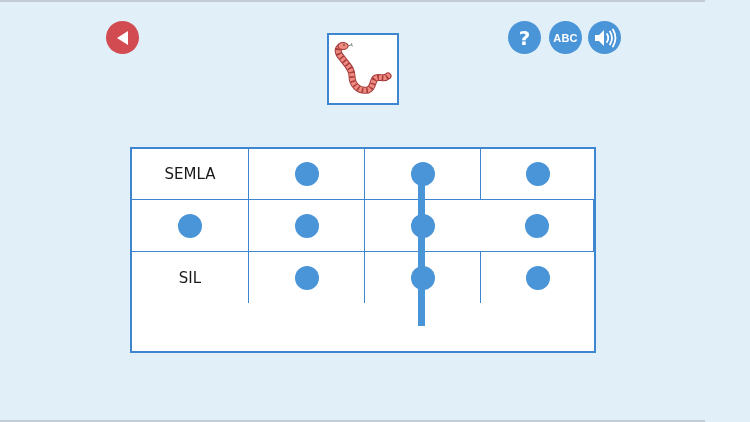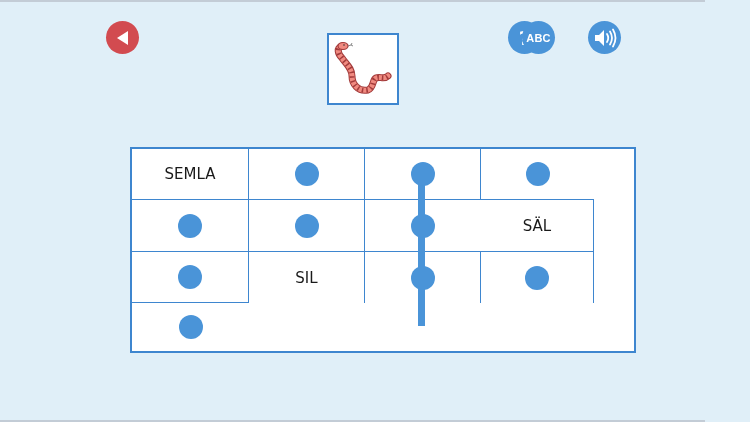--- a/index.html
+++ b/index.html
@@ -17,37 +17,37 @@
       position: absolute; left: 0; bottom: 0; width: 705px; height: 2px;
       background: #c3ccd6;
     }
     .round-btn {
       position: absolute; width: 33px; height: 33px; border-radius: 50%;
       display: flex; align-items: center; justify-content: center;
       cursor: pointer;
     }
     .back-btn { left: 106px; top: 21px; background: #d24b50; }
     .help-btn { left: 508px; top: 21px; background: #4a94d8; }
-    .abc-btn  { left: 522px; top: 21px; background: #4a94d8; }
+    .abc-btn  { left: 549px; top: 21px; background: #4a94d8; }
     .sound-btn{ left: 588px; top: 21px; background: #4a94d8; }
     .help-btn span {
       color: #fff; font-weight: bold; font-size: 20px;
       font-family: "DejaVu Sans", sans-serif; line-height: 1;
     }
     .abc-btn span {
       color: #fff; font-weight: bold; font-size: 11px;
       font-family: "Liberation Sans", sans-serif; letter-spacing: 0.2px;
     }
     .picture-frame {
       position: absolute; left: 327px; top: 33px; width: 72px; height: 72px;
       background: #fff; border: 2px solid #3e86cf;
       display: flex; align-items: center; justify-content: center;
     }
     .grid {
-      position: absolute; left: 130px; top: 147px; width: 506px; height: 206px;
+      position: absolute; left: 130px; top: 147px; width: 466px; height: 206px;
       border: 2px solid #3e86cf; background: #fff;
       display: grid;
       grid-template-columns: 117px 116px 116px 113px;
       grid-template-rows: 51px 52px 51px 48px;
     }
     .cell {
       border-right: 1.5px solid #3e86cf;
       border-bottom: 1.5px solid #3e86cf;
       display: flex; align-items: center; justify-content: center;
       font-family: "DejaVu Sans", sans-serif;
@@ -123,23 +123,20 @@
       <div class="dot"></div>
     </div>
   <div class="cell">
       <div class="dot"></div>
     </div>
   <div class="cell last-col">
       <div class="dot"></div>
     </div>
 
   <div class="cell">
-      <span>SÄL</span>
-    </div>
-  <div class="cell">
       <div class="dot"></div>
     </div>
 
   <div class="cell last-row">
       <span>SIL</span>
     </div>
   <div class="cell last-row">
       <div class="dot"></div>
     </div>
   <div class="cell last-row">

